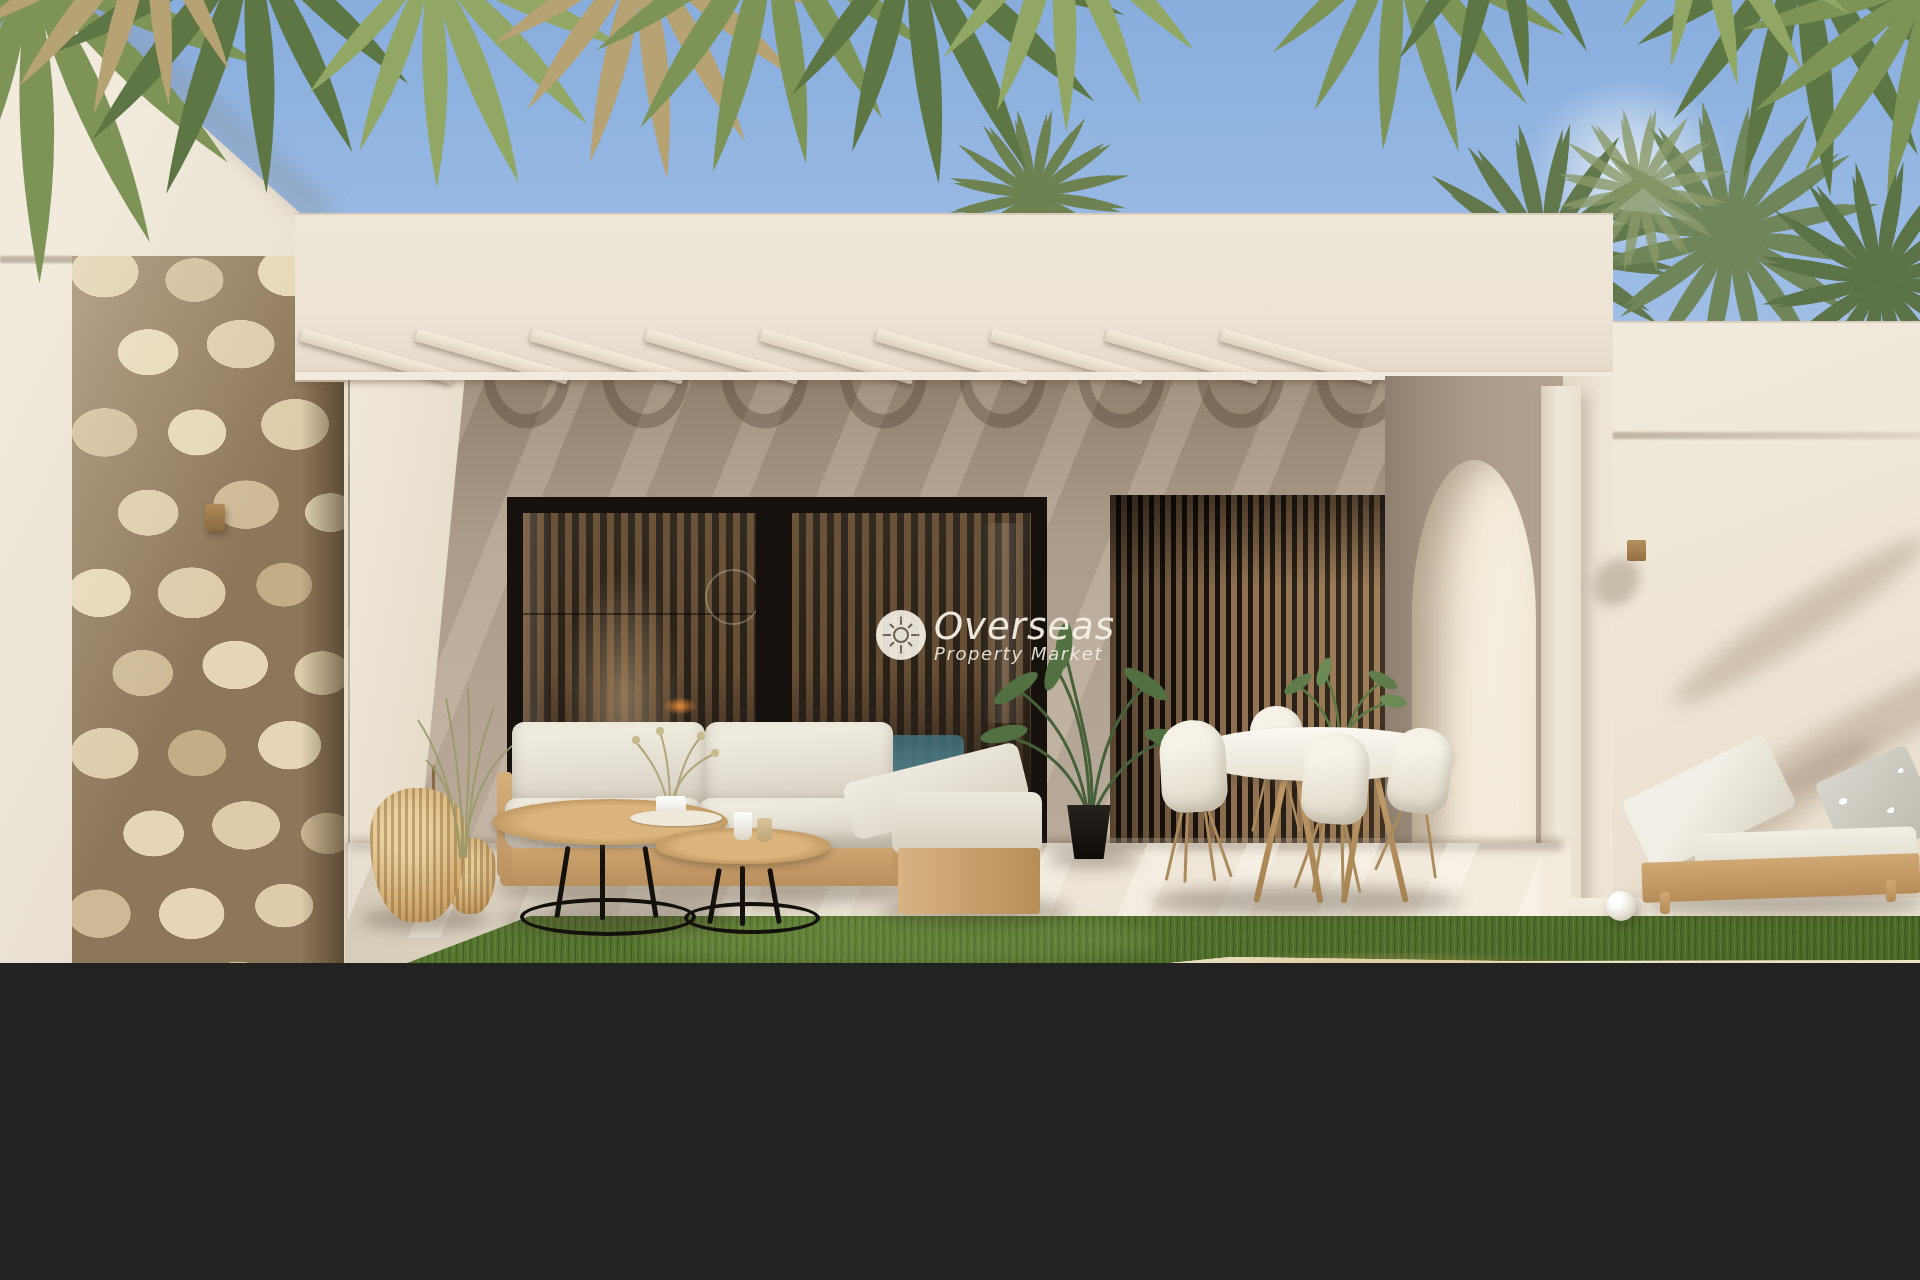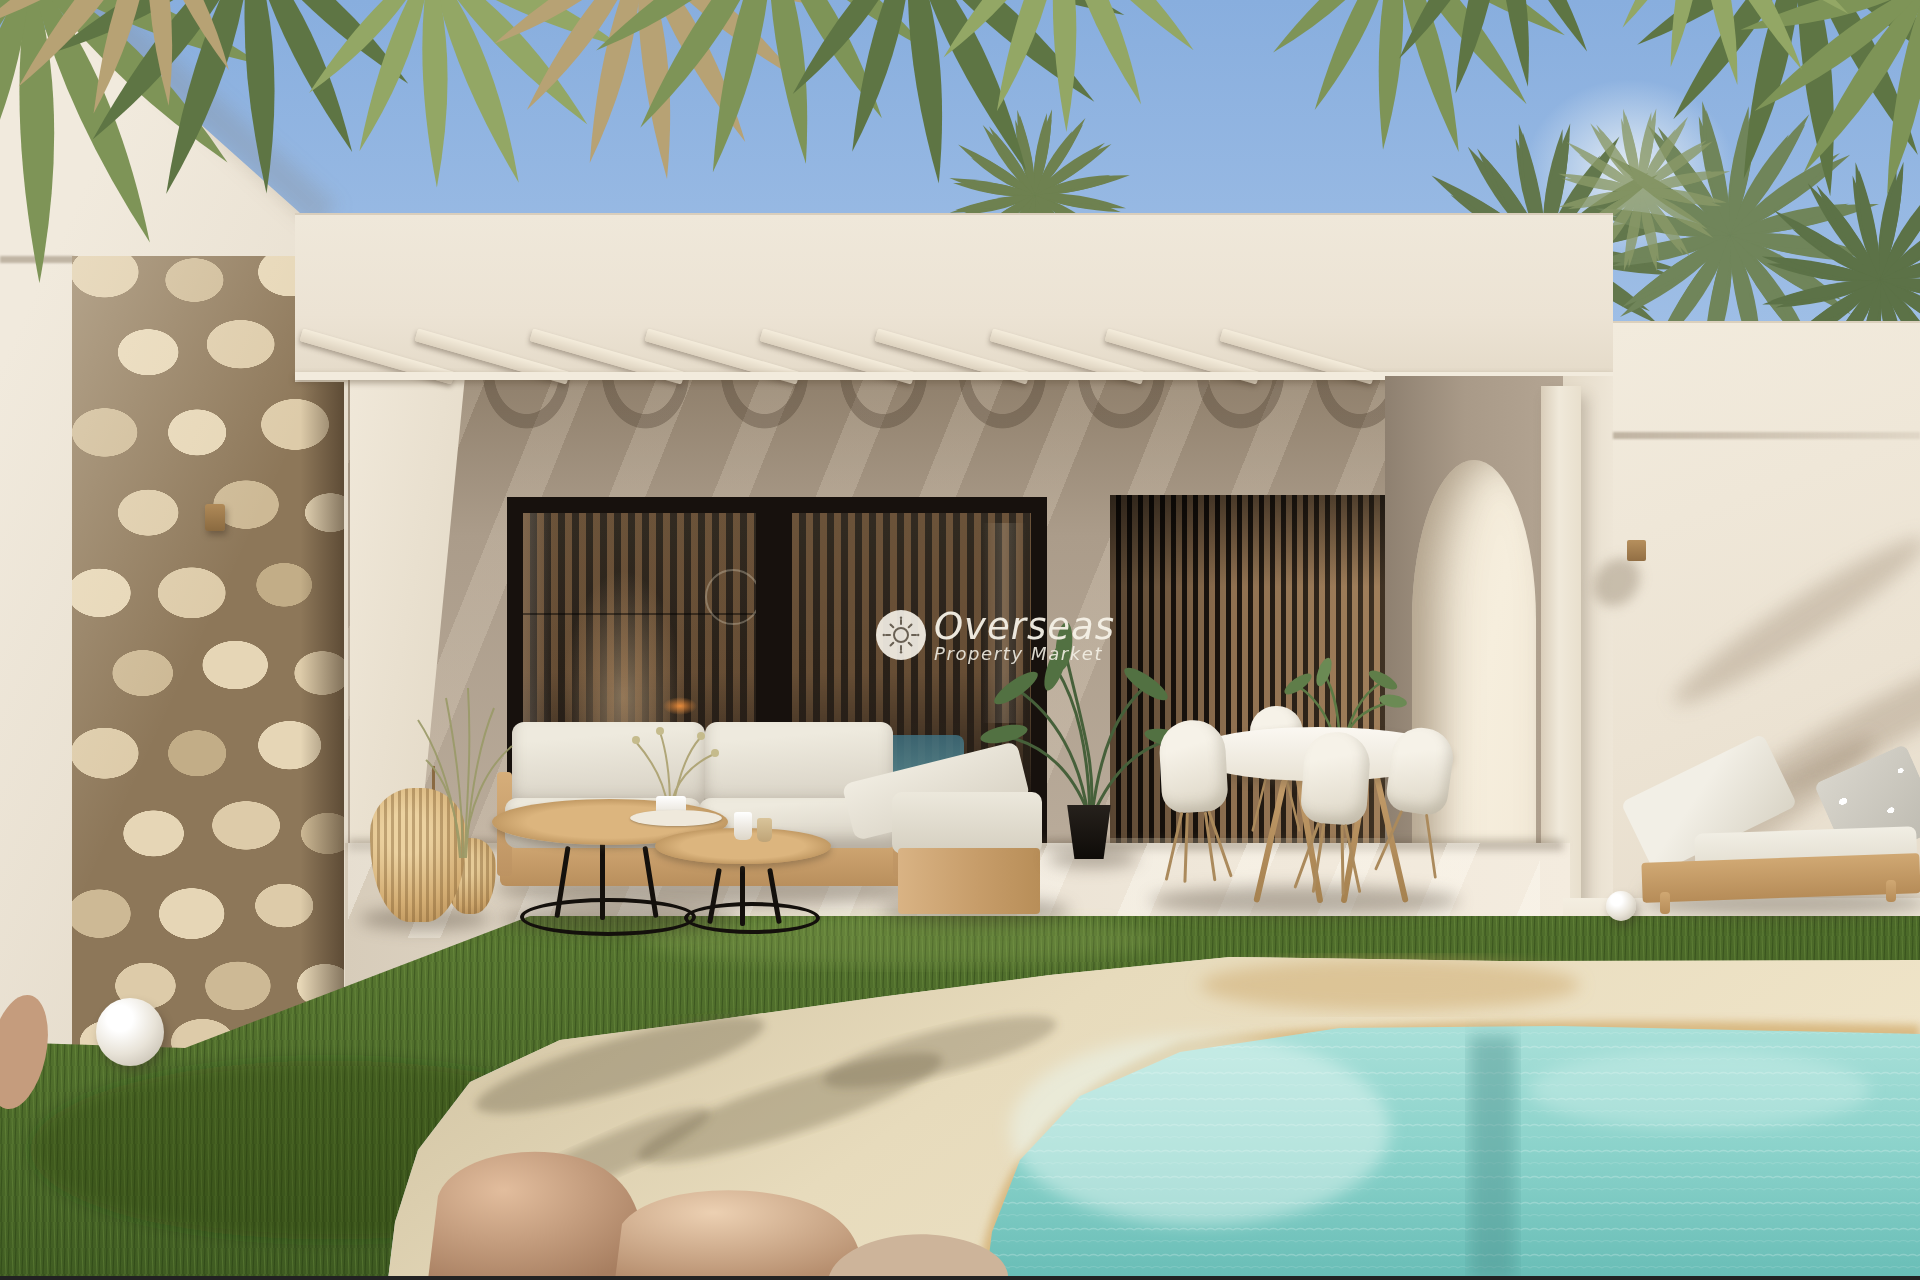--- a/index.html
+++ b/index.html
@@ -1,16 +1,16 @@
 <!DOCTYPE html>
 <html style="--sky-top: #88aede; --sky-low: #cfe0f3; --wall-lit: #ede5d7; --wall-shade: #d9cfc0; --recess-top: #8f7f6b; --recess-mid: #ab9c8a; --recess-low: #b9ab9a; --stone-light: #ddcba9; --stone-mid: #cdb995; --mortar: #8d7759; --frame: #17110d; --glass: #2e251c; --slat: #8f7050; --louver-bg: #1b140e; --grass-hi: #5c7a33; --grass-lo: #3a551e; --sand-hi: #eee3c6; --sand-lo: #cfc1a0; --wet-sand: #d5b277; --water-hi: #a7dfd8; --water-lo: #68bdb6; --wood: #c89e68; --cushion: #e9e4d9; --rock: #c79f82; --watermark: #f3efe5;"><head>
 <meta charset="utf-8">
 <style>
   html,body{margin:0;padding:0;background:#222;}
-  .stage{position:relative;width:1920px;height:1276px;overflow:hidden;
+  .stage{position:relative;width:1920px;height:963px;overflow:hidden;
          font-family:"DejaVu Sans",sans-serif;background:var(--sky-low,#cfe0f3);}
   .abs{position:absolute;}
 
   
   .sky{left:0;top:0;width:1920px;height:1120px;
        background:linear-gradient(180deg,var(--sky-top,#88aede) 0%,#a5c3e8 38%,var(--sky-low,#cfe0f3) 78%);}
   .sun-glow{left:1480px;top:40px;width:300px;height:260px;border-radius:50%;
        background:radial-gradient(closest-side,rgba(255,255,250,.75),rgba(255,255,250,0) 70%);}
 
   

